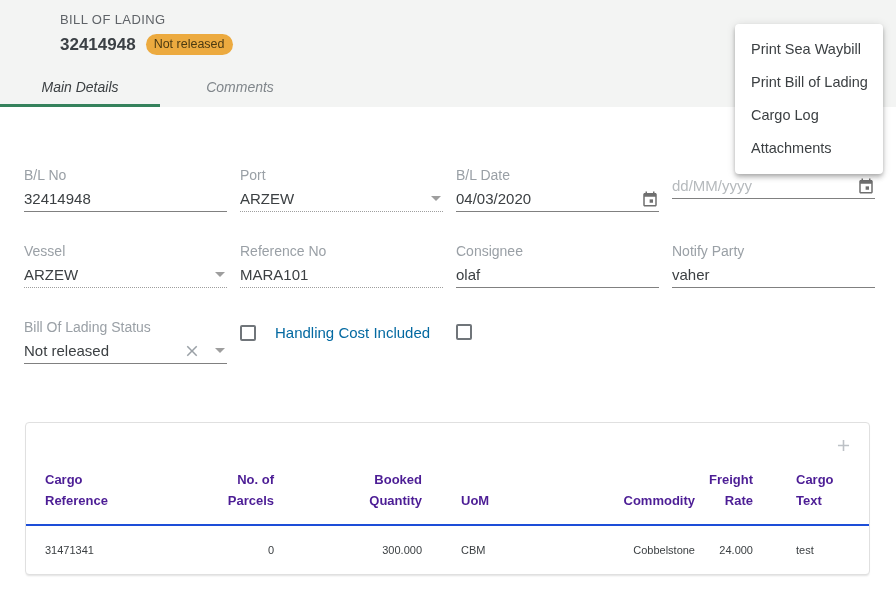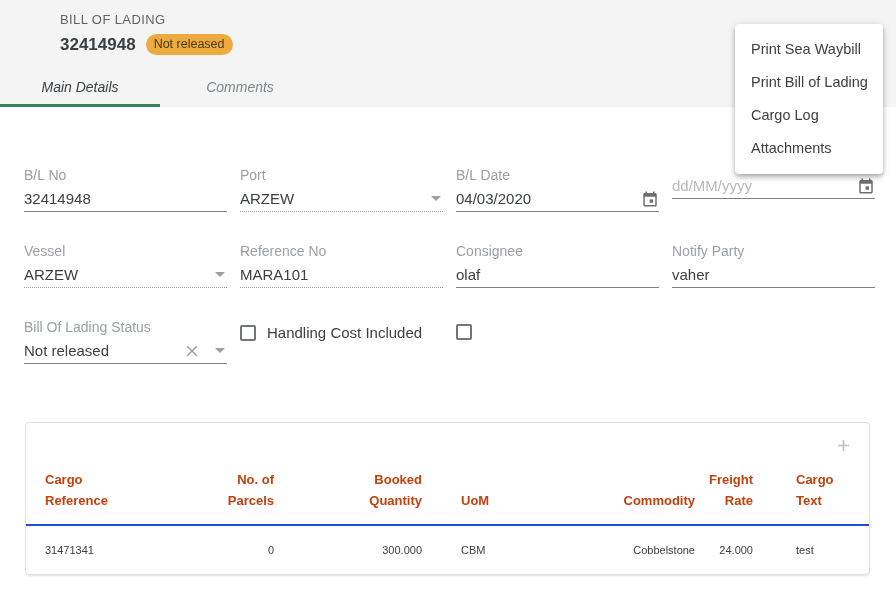--- a/index.html
+++ b/index.html
@@ -57,33 +57,33 @@
     border-top:5px solid #9e9e9e; margin-right:2px; cursor:pointer;
   }
   .icon-group { display:flex; align-items:center; gap:14px; }
   .clear-x { cursor:pointer; display:flex; }
   .cal { cursor:pointer; display:flex; }
 
   .checkbox-cell { align-self:start; margin-top:3px; display:flex; align-items:center; cursor:pointer; }
   .checkbox-box {
     width:16px; height:16px; border:2px solid #70757a; border-radius:2px; background:#fff; flex:0 0 auto;
   }
-  .checkbox-label { margin-left:11px; font-size:15px; color:#404040; white-space:nowrap; }
+  .checkbox-label { margin-left:19px; font-size:15px; color:#0369a1; white-space:nowrap; }
 
   
   .cargo-card {
     margin:58px 26px 0 25px; background:#fff;
     border:1px solid #e0e0e0; border-radius:4px;
     box-shadow:0 2px 2px -1px rgba(0,0,0,.12);
   }
   .card-toolbar { height:46px; position:relative; }
   .add-btn { position:absolute; right:16px; top:13px; cursor:pointer; display:flex; }
 
   table { width:100%; border-collapse:collapse; table-layout:fixed; }
-  th { font-size:13px; font-weight:700; color:#c2410c; vertical-align:bottom; padding-bottom:13px; line-height:21px; }
+  th { font-size:13px; font-weight:700; color:#4c1d95; vertical-align:bottom; padding-bottom:13px; line-height:21px; }
   td { font-size:11px; color:#3c4043; height:49px; border-top:2px solid #1d4ed8; }
   .c1 { width:186px; text-align:left;  padding-left:19px; }
   .c2 { width:62px;  text-align:right;margin-top:7px; }
   .c3 { width:148px; text-align:right; }
   .c4 { width:113px; text-align:left;  padding-left:39px; }
   .c5 { width:160px; text-align:right;  padding-left:17px; }
   .c6 { width:58px;  text-align:right; }
   .c7 { text-align:left; padding-left:43px; }
   .th-wrap { display:inline-block; }
   .c1 .th-wrap { max-width:66px; }

